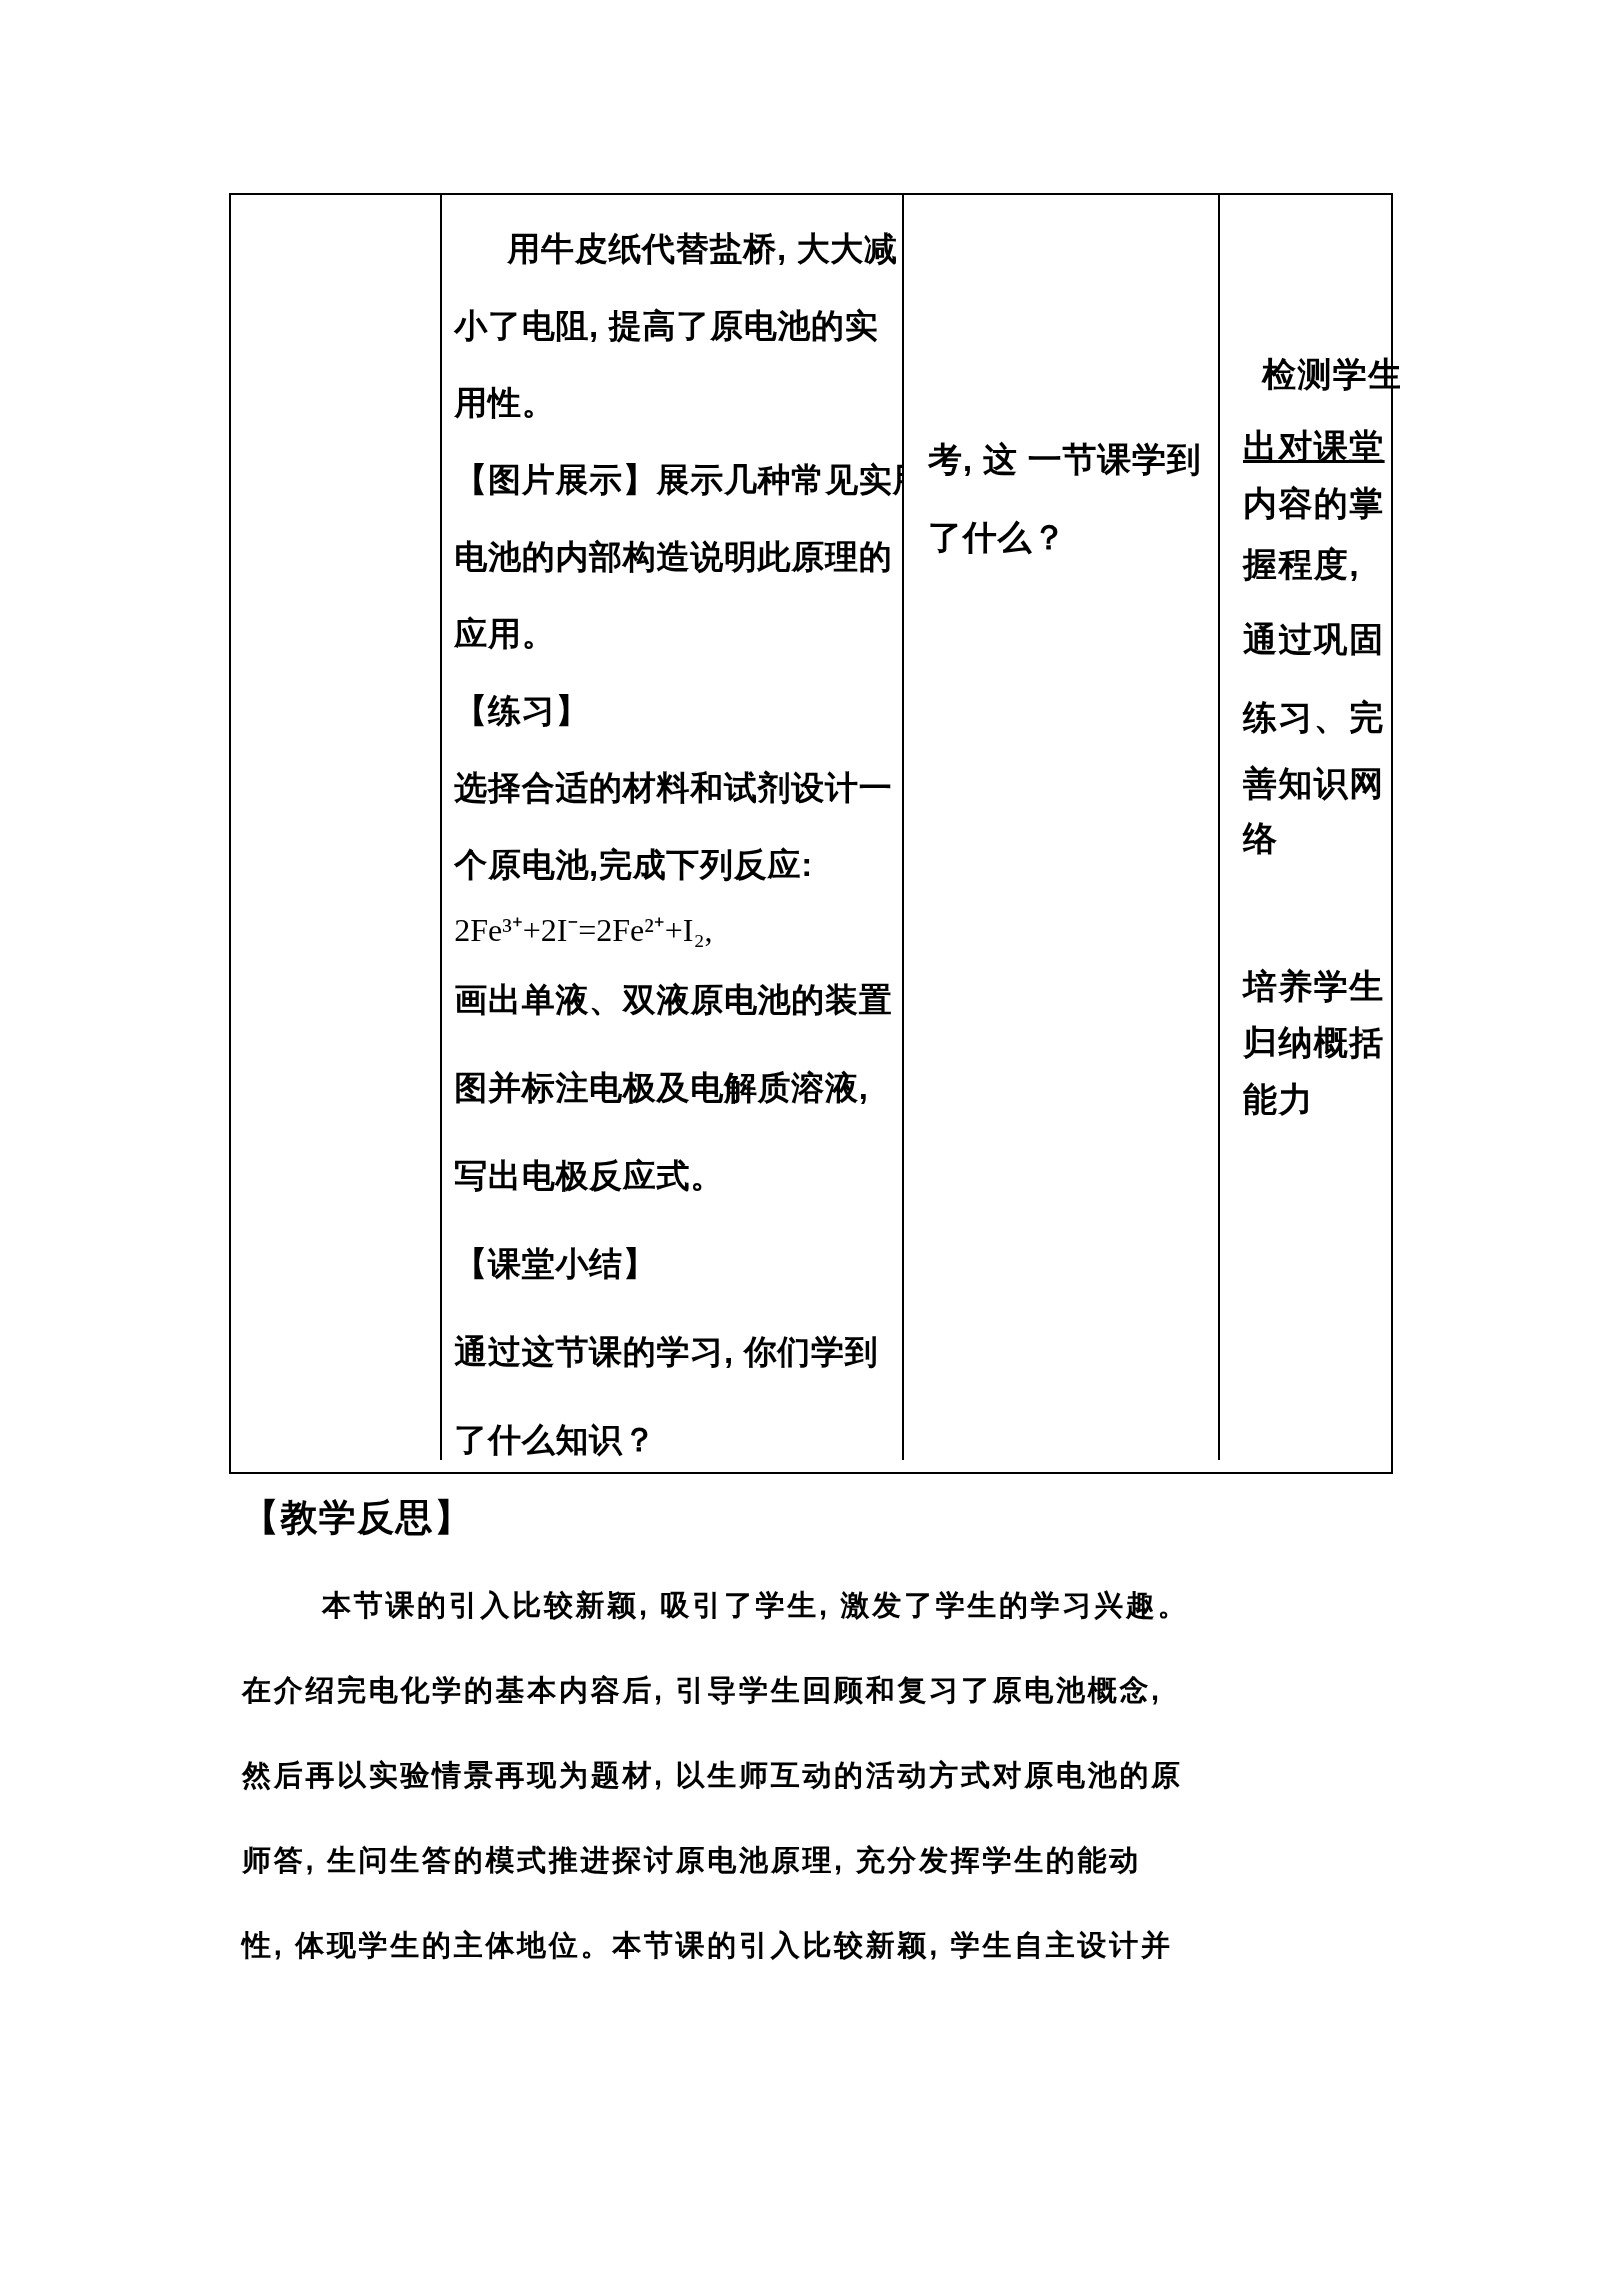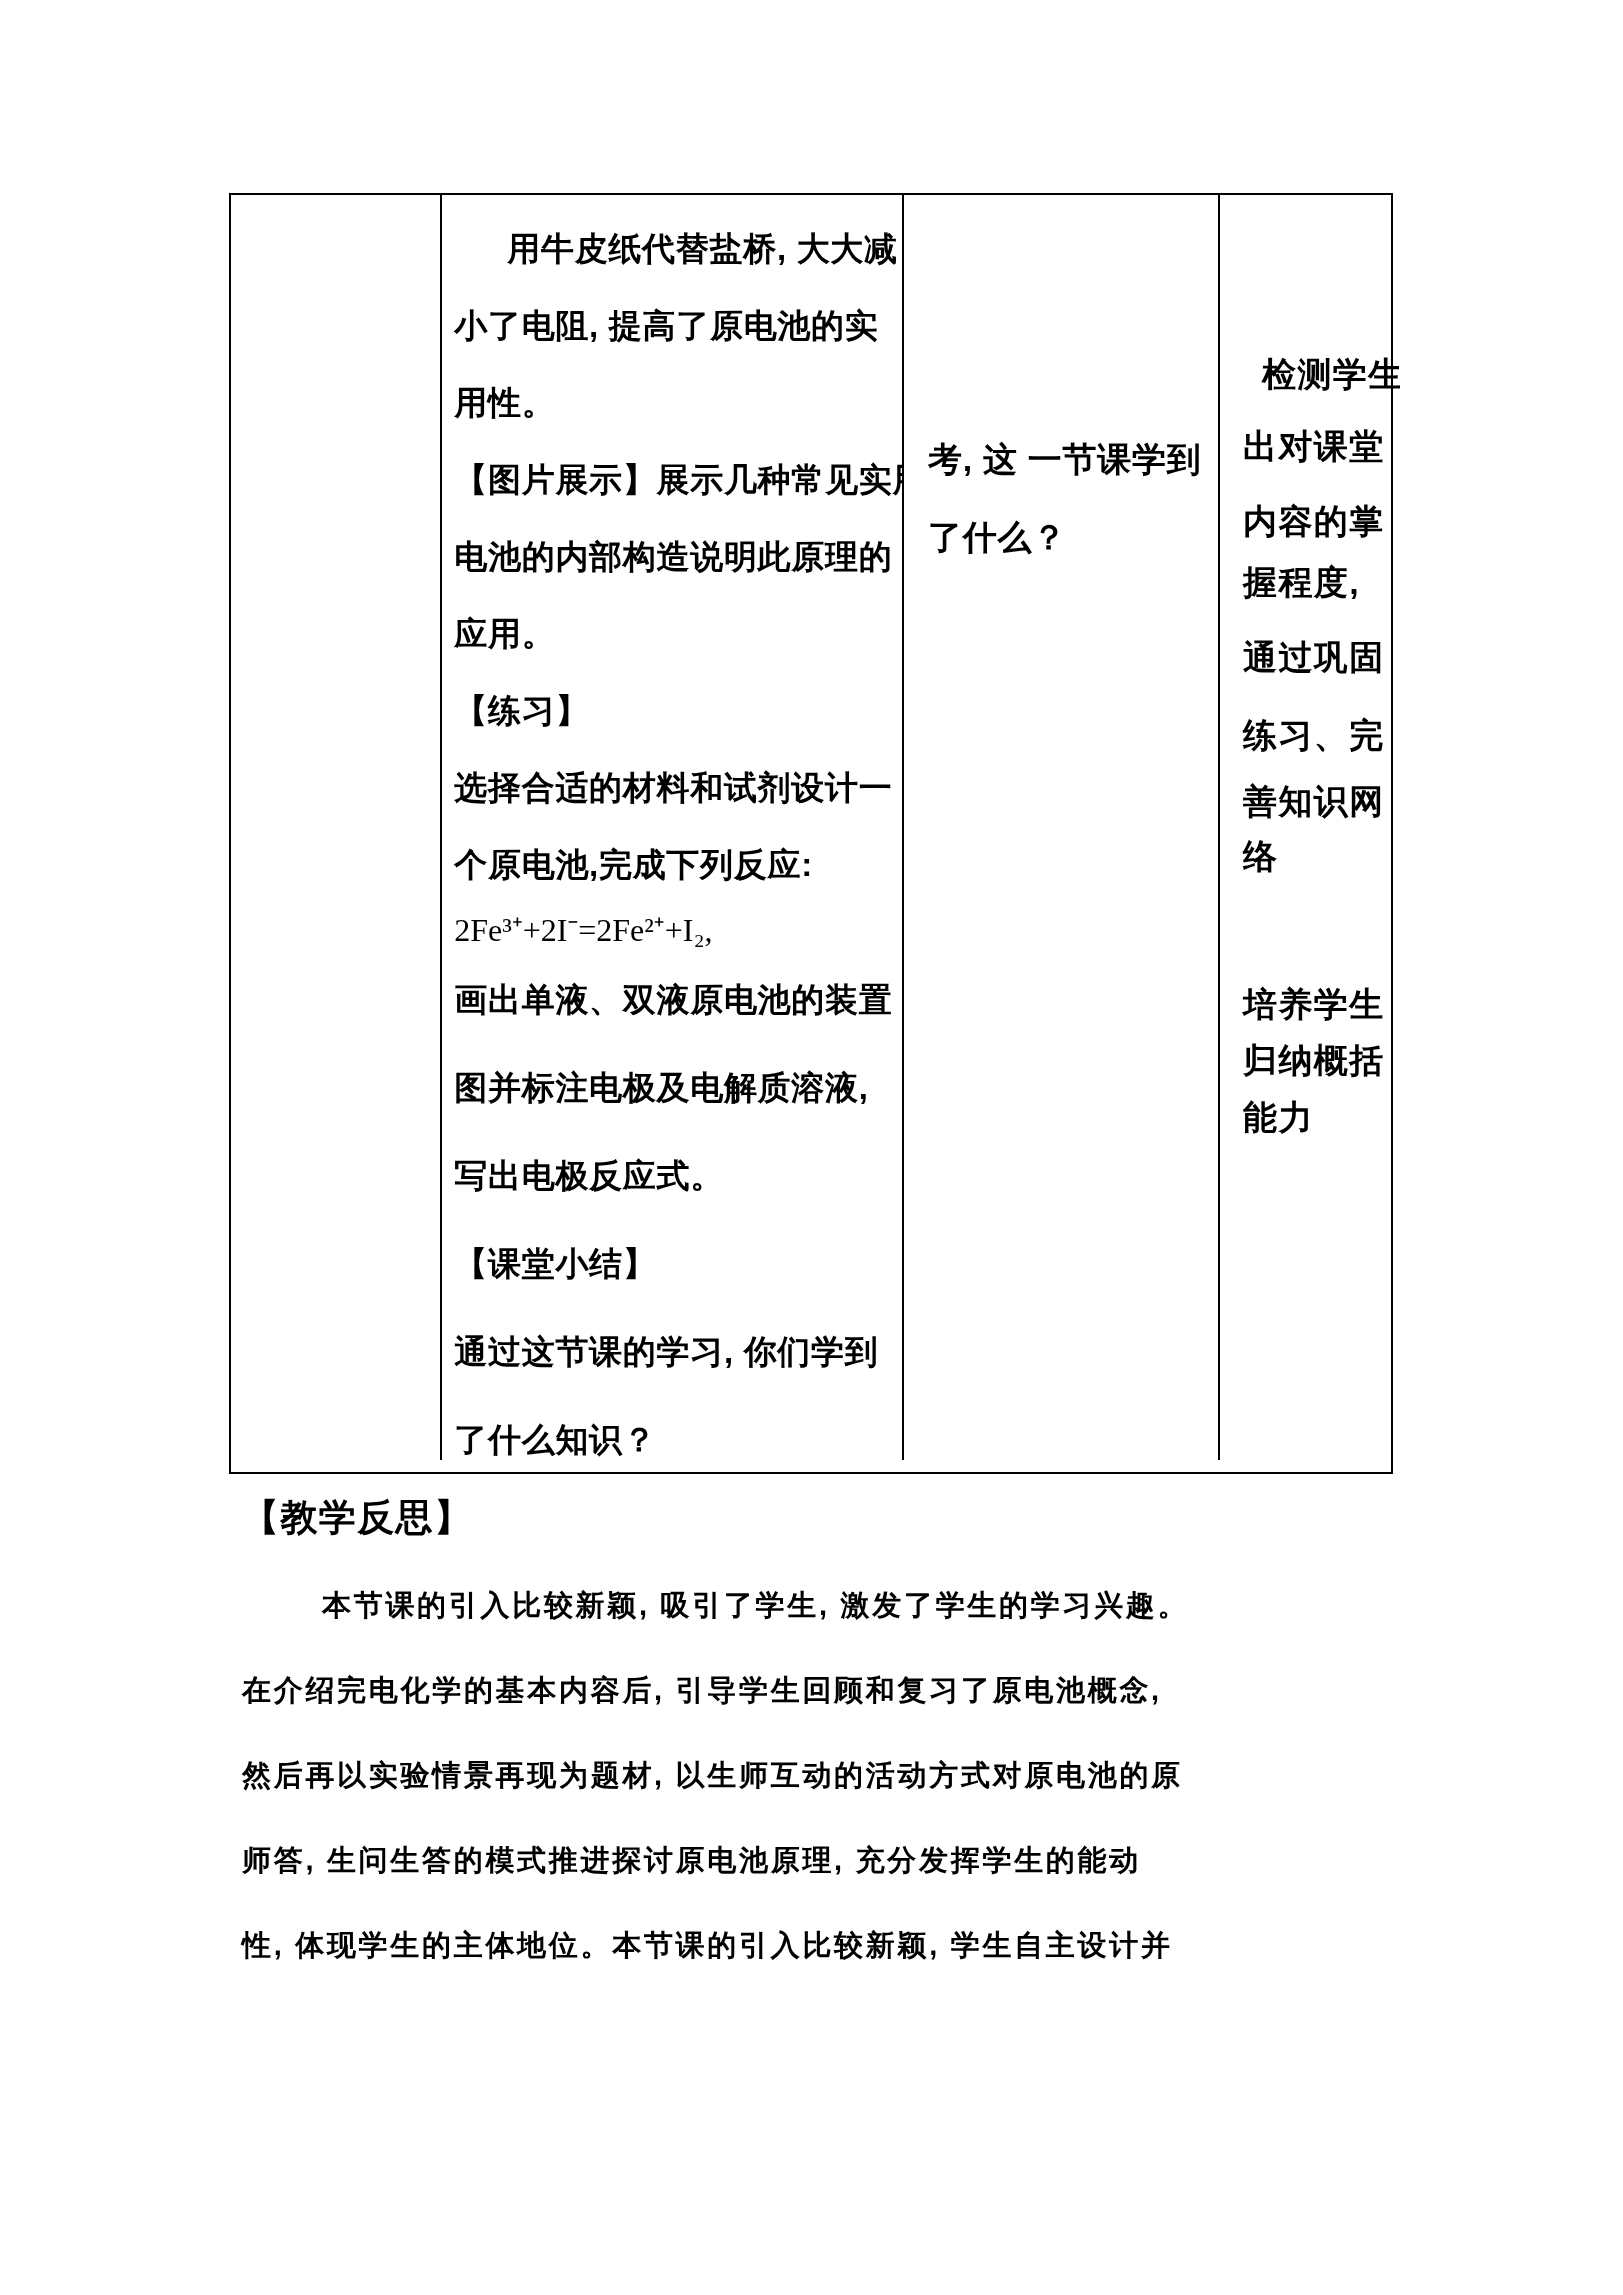--- a/index.html
+++ b/index.html
@@ -73,22 +73,22 @@
     height: 78px;
     line-height: 78px;
   }
 
   
   .c4 .cline {
     font-size: 34px;
     letter-spacing: 1.4px;
   }
   .c4 .cline:nth-child(1)  { height: 82px; line-height: 82px; text-indent: 19px; }
-  .c4 .cline:nth-child(2)  { height: 63px;  line-height: 63px; }
-  .c4 .cline:nth-child(3)  { height: 50px;  line-height: 50px; margin-top: 18px; }
+  .c4 .cline:nth-child(2)  { height: 63px;  line-height: 63px; text-decoration: underline; }
+  .c4 .cline:nth-child(3)  { height: 50px;  line-height: 50px; }
   .c4 .cline:nth-child(4)  { height: 72px; line-height: 72px; }
   .c4 .cline:nth-child(5)  { height: 78px; line-height: 78px; }
   .c4 .cline:nth-child(6)  { height: 78px; line-height: 78px; }
   .c4 .cline:nth-child(7)  { height: 55px;  line-height: 55px; }
   .c4 .cline:nth-child(8)  { height: 147px; line-height: 55px; }
   .c4 .cline:nth-child(9)  { height: 56px;  line-height: 56px; }
   .c4 .cline:nth-child(10) { height: 57px;  line-height: 57px; }
   .c4 .cline:nth-child(11) { height: 57px;  line-height: 57px; }
 
   

